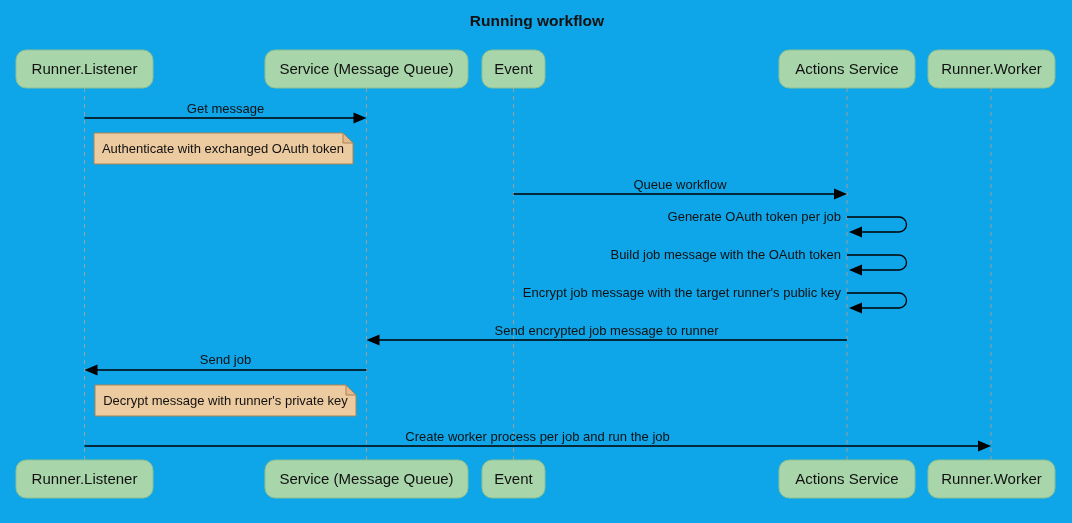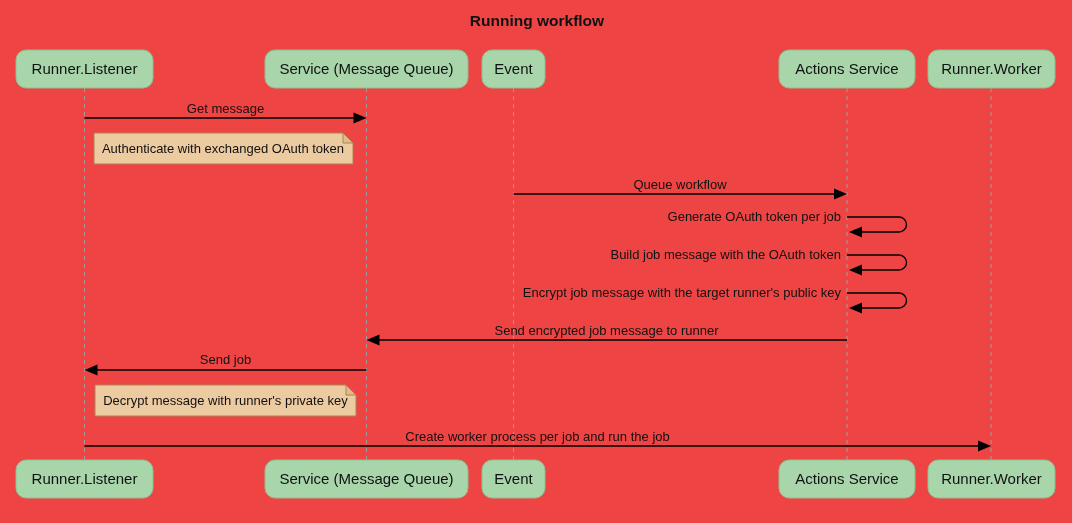--- a/index.html
+++ b/index.html
@@ -1,16 +1,16 @@
 <!DOCTYPE html>
 <html><head>
 <meta charset="utf-8">
 <style>
   html,body{margin:0;padding:0;background:#ffffff;}
-  .canvas-wrap{position:relative;width:1072px;height:523px;background:#ef4444;overflow:hidden;}
+  .canvas-wrap{position:relative;width:1072px;height:523px;background:#0ea5e9;overflow:hidden;}
   svg{display:block;}
   text{font-family:"Liberation Sans","DejaVu Sans",sans-serif;fill:#111111;}
   .diagram-title{font-size:15.5px;font-weight:bold;text-anchor:middle;}
   .actor-label{font-size:15px;text-anchor:middle;}
   .msg-label{font-size:13px;text-anchor:middle;}
   .msg-label-end{font-size:13px;text-anchor:end;}
   .note-label{font-size:13px;text-anchor:middle;}
   .lifeline{stroke-dasharray:4,4;stroke-width:1;fill:none;}
   .msg-line{stroke:#000000;stroke-width:1.3;fill:none;}
   .arrow-head{fill:#000000;stroke:none;}

